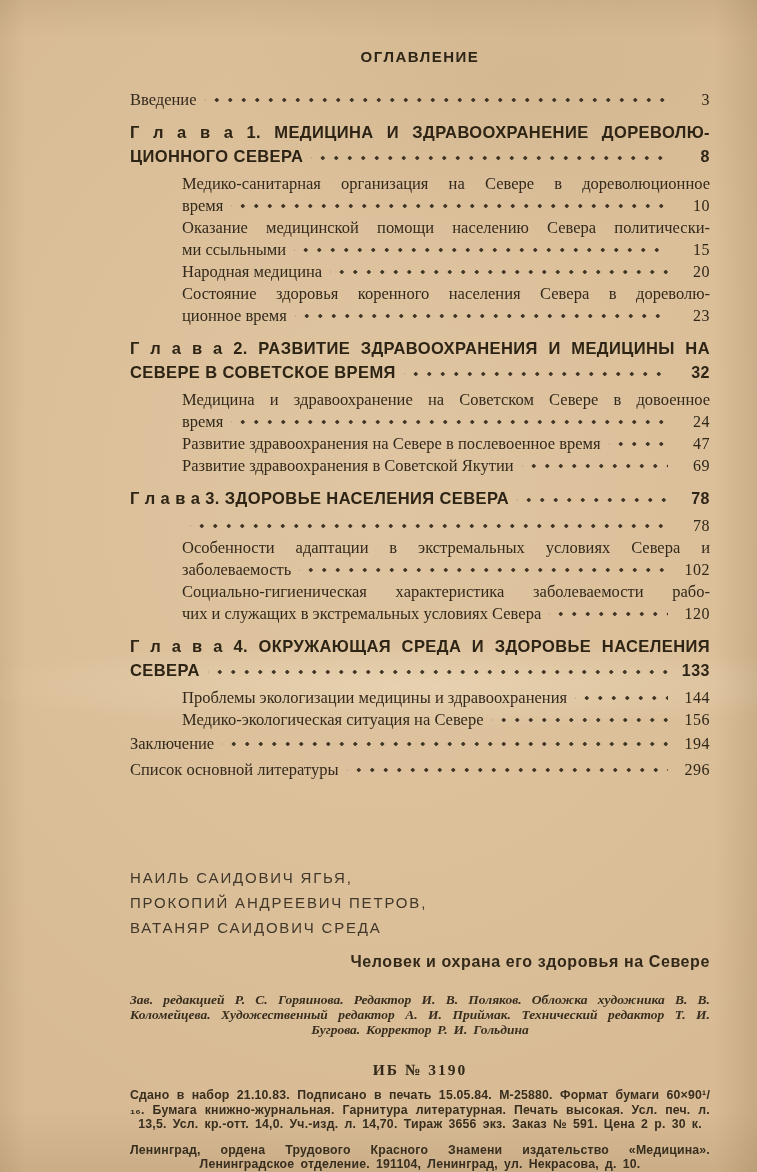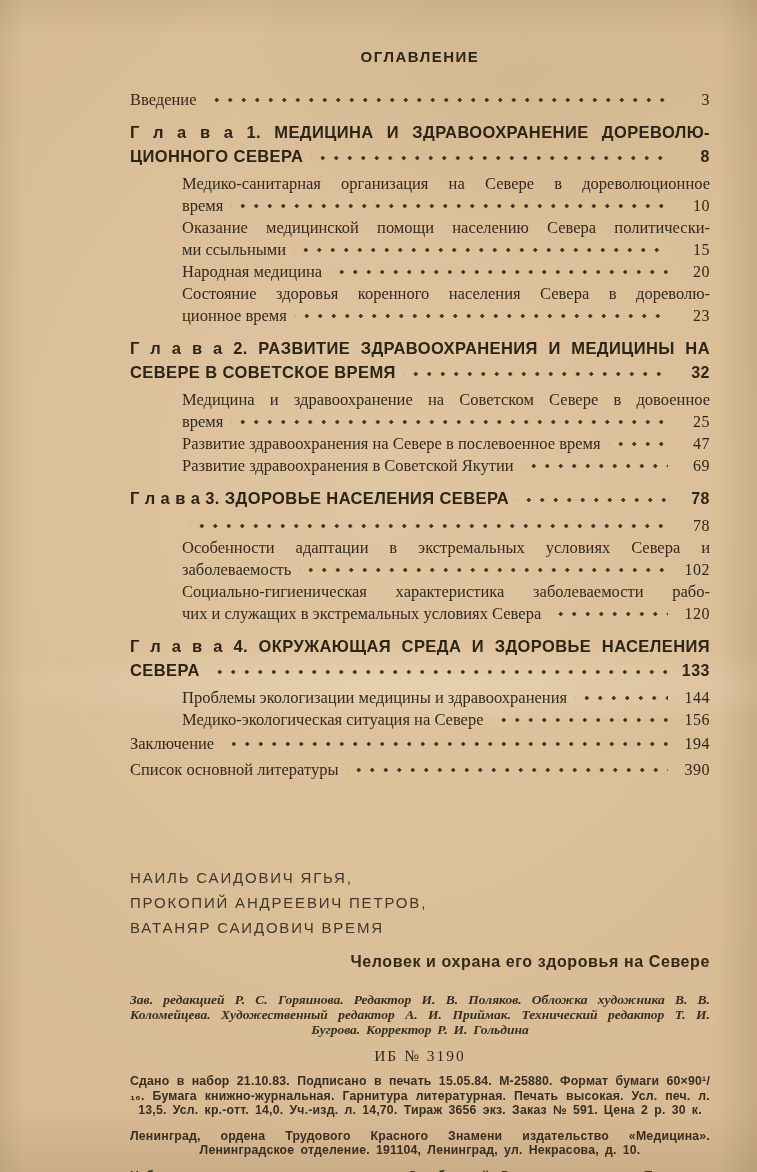--- a/index.html
+++ b/index.html
@@ -74,22 +74,22 @@
     color:#33291a;
   }
   .editors{
     margin-top:21px;
     font-style:italic;font-weight:bold;
     font-size:13.5px;line-height:15px;
     text-align:justify;text-align-last:center;
     word-spacing:2.5px;color:#382e1f;
   }
   .ib-number{
-    margin-top:10px;text-align:center;
-    font-weight:normal;font-size:15.5px;letter-spacing:2px;
+    margin-top:24px;text-align:center;
+    font-weight:bold;font-size:15.5px;letter-spacing:2px;
     color:#32291a;
   }
   .imprint{
     font-family:"Liberation Sans", sans-serif;
     font-weight:bold;font-size:12.3px;line-height:14.6px;
     text-align:justify;text-align-last:center;
     word-spacing:2.5px;letter-spacing:0.2px;
     color:#382e1f;
   }
   .imprint.p1{margin-top:9px;}
@@ -167,21 +167,21 @@
             <span class="leader"></span>
             <span class="pagenum">32</span>
           </span>
       </div>
 
       <div class="toc-row sub">
         <span class="pre">Медицина и здравоохранение на Советском Севере в довоенное</span>
         <span class="rowline">
             <span class="last-text">время</span>
             <span class="leader"></span>
-            <span class="pagenum">25</span>
+            <span class="pagenum">24</span>
           </span>
       </div>
 
       <div class="toc-row sub">
 
         <span class="rowline">
             <span class="last-text">Развитие здравоохранения на Севере в послевоенное время</span>
             <span class="leader"></span>
             <span class="pagenum">47</span>
           </span>
@@ -265,31 +265,31 @@
             <span class="leader"></span>
             <span class="pagenum">194</span>
           </span>
       </div>
 
       <div class="toc-row top">
 
         <span class="rowline">
             <span class="last-text">Список основной литературы</span>
             <span class="leader"></span>
-            <span class="pagenum">390</span>
+            <span class="pagenum">296</span>
           </span>
       </div>
 
     </div>
 
     <div class="colophon">
       <div class="authors">
         <div>НАИЛЬ САИДОВИЧ ЯГЬЯ,</div>
         <div>ПРОКОПИЙ АНДРЕЕВИЧ ПЕТРОВ,</div>
-        <div>ВАТАНЯР САИДОВИЧ ВРЕМЯ</div>
+        <div>ВАТАНЯР САИДОВИЧ СРЕДА</div>
       </div>
 
       <div class="book-title">Человек и охрана его здоровья на Севере</div>
 
       <div class="editors">Зав. редакцией Р. С. Горяинова. Редактор И. В. Поляков. Обложка художника В. В. Коломейцева. Художественный редактор А. И. Приймак. Технический редактор Т. И. Бугрова. Корректор Р. И. Гольдина</div>
 
       <div class="ib-number">ИБ № 3190</div>
 
       <div class="imprint p1">Сдано в набор 21.10.83. Подписано в печать 15.05.84. М-25880. Формат бумаги 60×90¹/₁₆. Бумага книжно-журнальная. Гарнитура литературная. Печать высокая. Усл. печ. л. 13,5. Усл. кр.-отт. 14,0. Уч.-изд. л. 14,70. Тираж 3656 экз. Заказ № 591. Цена 2 р. 30 к.</div>
       <div class="imprint p2">Ленинград, ордена Трудового Красного Знамени издательство «Медицина». Ленинградское отделение. 191104, Ленинград, ул. Некрасова, д. 10.</div>

